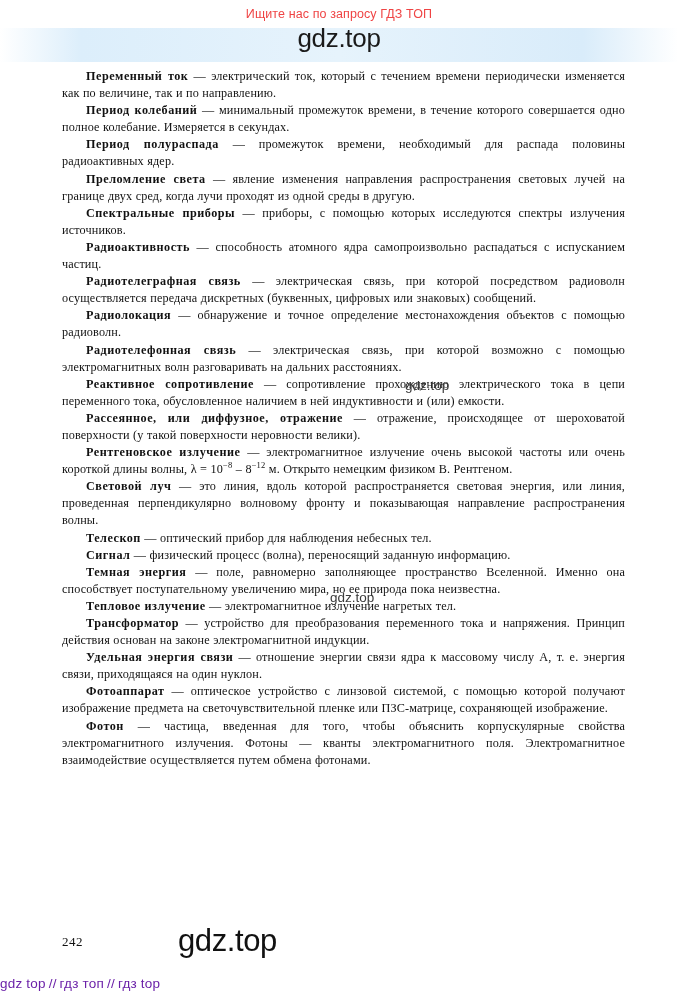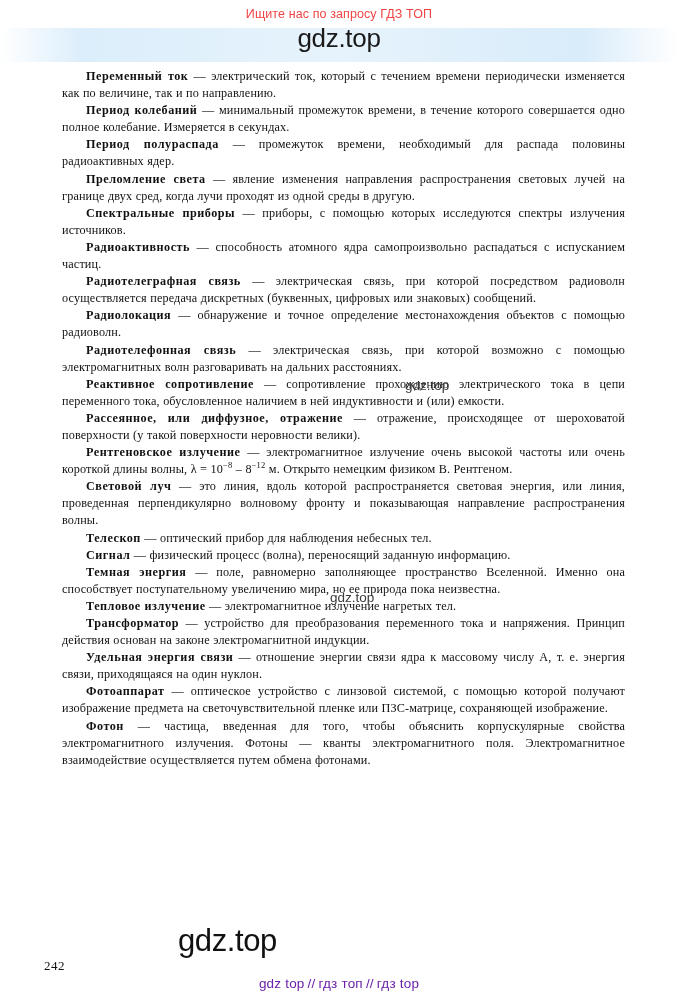--- a/index.html
+++ b/index.html
@@ -95,42 +95,40 @@
   
   .footer {
     position: absolute;
     left: 0;
     right: 0;
     bottom: 0;
     height: 82px;
   }
   .page-number {
     position: absolute;
-    left: 44px;
+    left: 62px;
     top: 17px;
     font-size: 13px;
     color: #111111;
     letter-spacing: 0.5px;
-    margin-top: 24px;
   }
   .footer-brand {
     position: absolute;
     left: 178px;
     top: 6px;
     font-family: "Liberation Sans", "DejaVu Sans", sans-serif;
     font-size: 31px;
     color: #111111;
     letter-spacing: -0.4px;
   }
   .footer-links {
     position: absolute;
     left: 0;
     right: 0;
     bottom: 8px;
-    text-align: center;
     font-family: "Liberation Sans", "DejaVu Sans", sans-serif;
     font-size: 13.5px;
     color: #6b21a8;
     letter-spacing: 0.2px;
   }
   .footer-links .sep {
     color: #6b21a8;
     padding: 0 3px;
   }
 </style>

